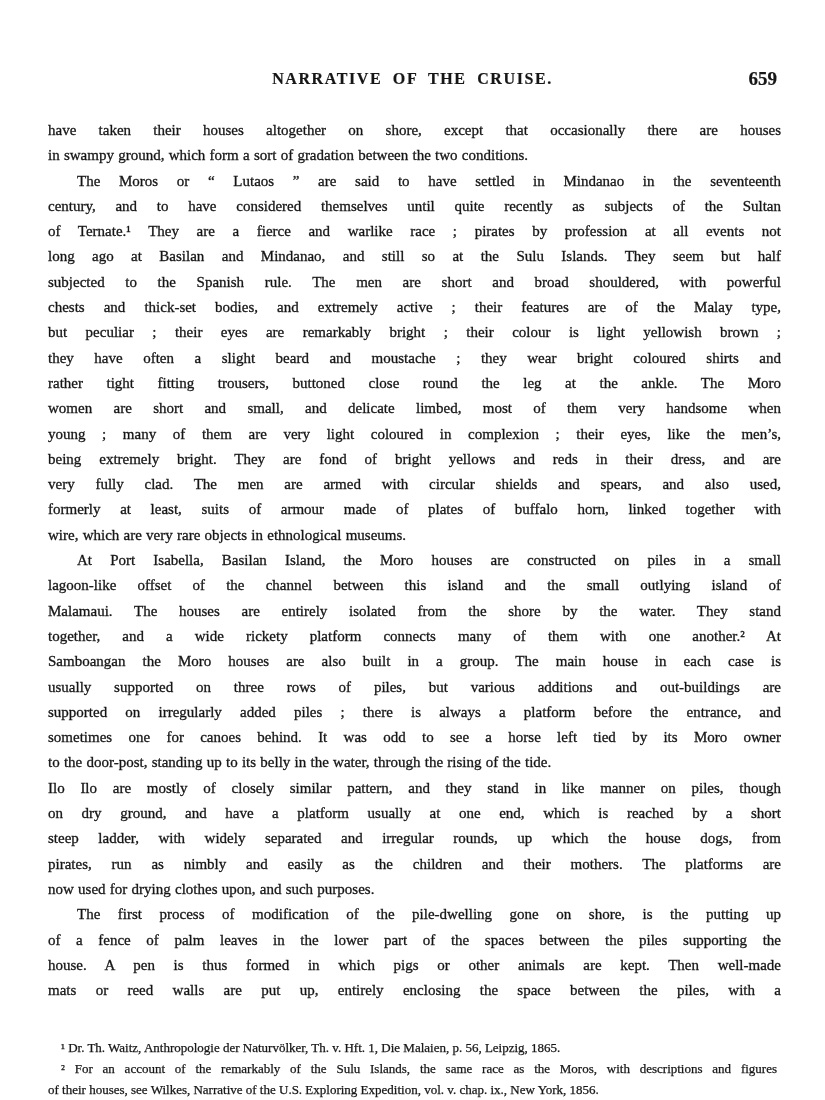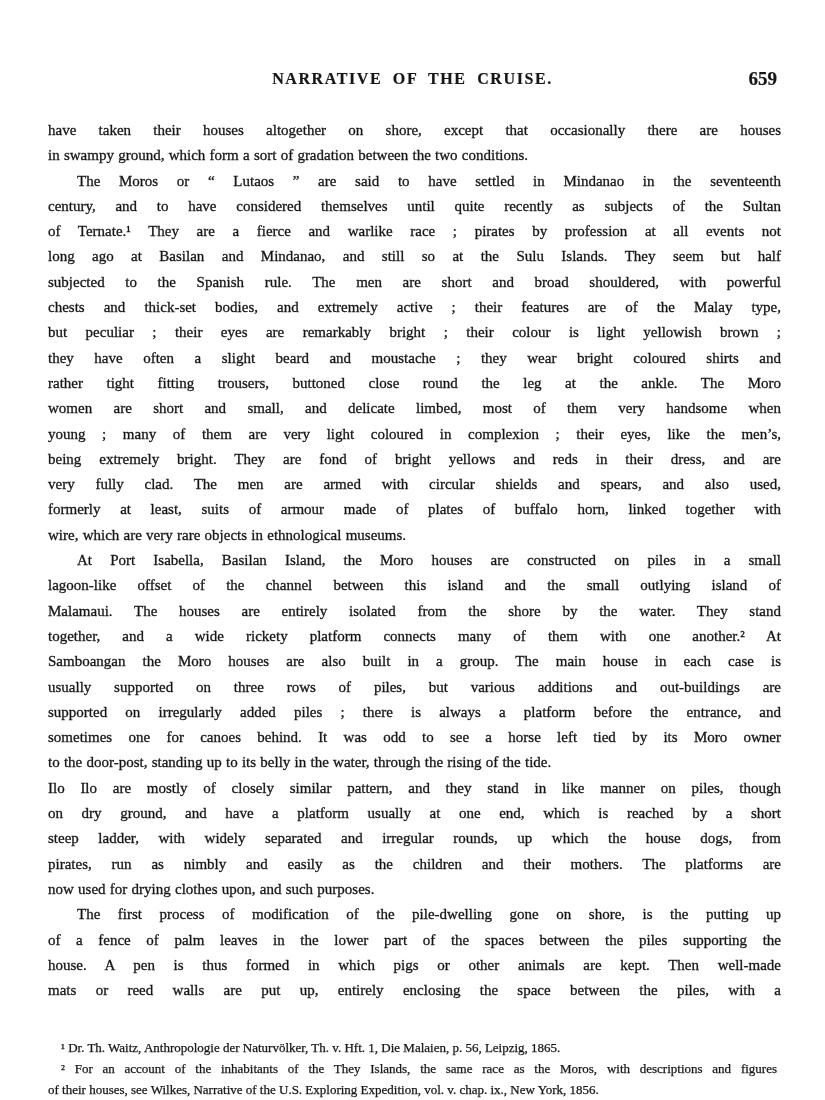--- a/index.html
+++ b/index.html
@@ -113,17 +113,17 @@
       <div class="line">pirates, run as nimbly and easily as the children and their mothers.  The platforms are</div>
       <div class="line lastline">now used for drying clothes upon, and such purposes.</div>
       <div class="line first">The first process of modification of the pile-dwelling gone on shore, is the putting up</div>
       <div class="line">of a fence of palm leaves in the lower part of the spaces between the piles supporting the</div>
       <div class="line">house.  A pen is thus formed in which pigs or other animals are kept.  Then well-made</div>
       <div class="line">mats or reed walls are put up, entirely enclosing the space between the piles, with a</div>
     </main>
 
   <footer class="footnotes">
       <div class="fn-line first lastline">¹ Dr. Th. Waitz, Anthropologie der Naturvölker, Th. v. Hft. 1, Die Malaien, p. 56, Leipzig, 1865.</div>
-      <div class="fn-line first">² For an account of the inhabitants of the They Islands, the same race as the Moros, with descriptions and figures</div>
+      <div class="fn-line first">² For an account of the remarkably of the Sulu Islands, the same race as the Moros, with descriptions and figures</div>
       <div class="fn-line lastline">of their houses, see Wilkes, Narrative of the U.S. Exploring Expedition, vol. v. chap. ix., New York, 1856.</div>
     </footer>
 
 </div>
 
 </body></html>

